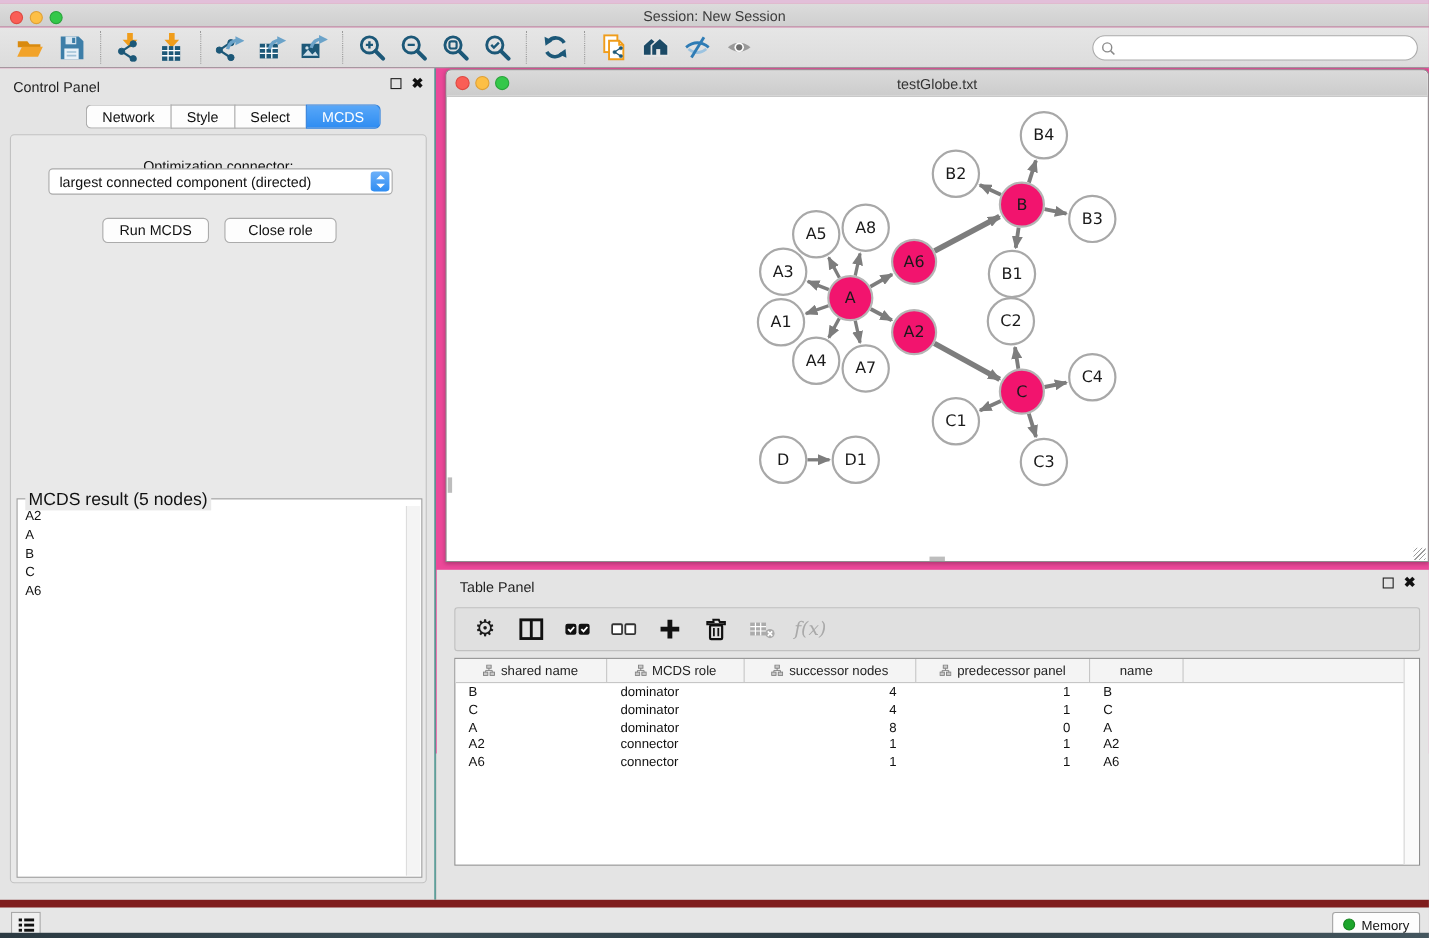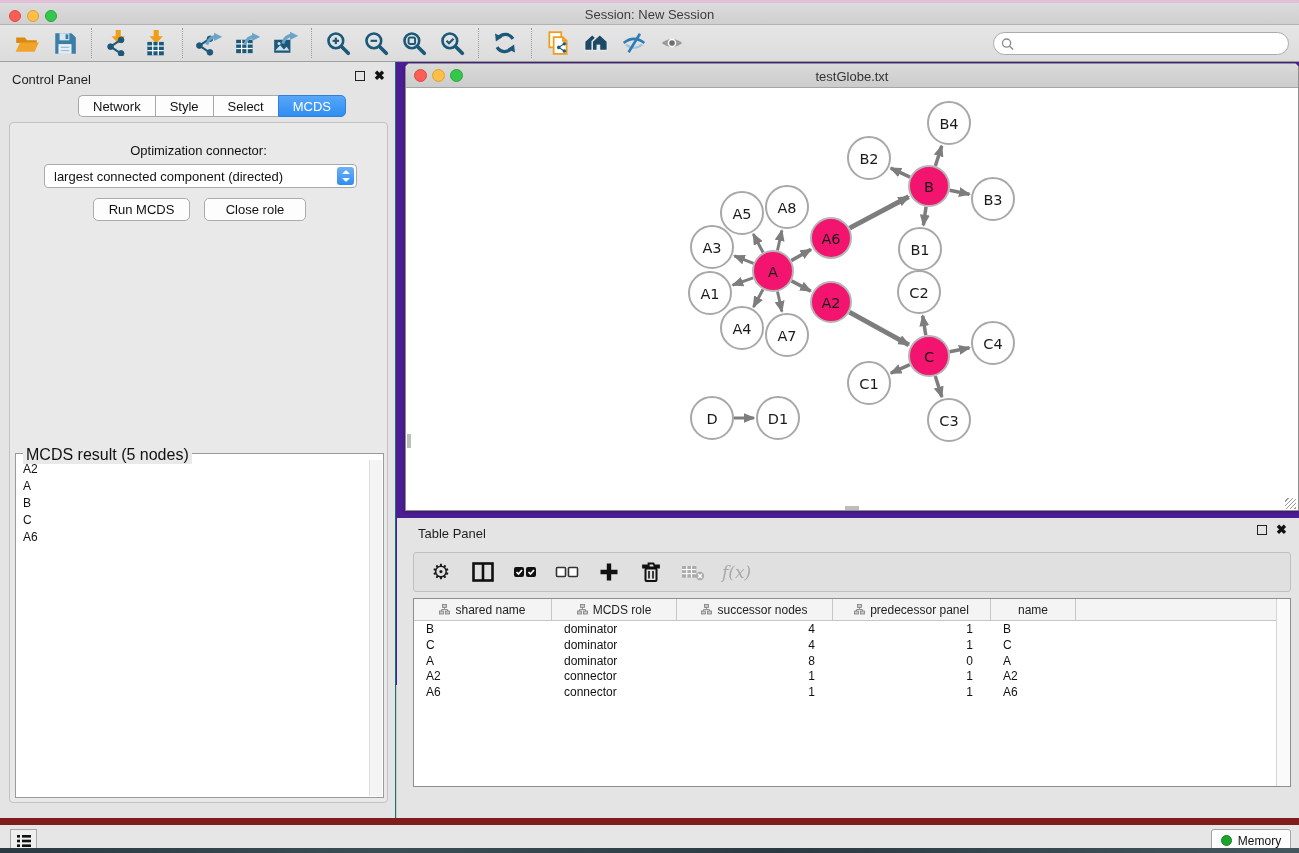--- a/index.html
+++ b/index.html
@@ -1,18 +1,18 @@
 <!DOCTYPE html>
 <html><head>
 <meta charset="utf-8">
 <style>
   * { margin:0; padding:0; box-sizing:border-box; }
   html,body { width:1299px; height:853px; }
   body { font-family:"Liberation Sans", sans-serif; background:#cccccc; overflow:hidden; }
-  .app { position:absolute; left:0; top:0; width:1299px; height:685px; background:#4c1d95; }
+  .app { position:absolute; left:0; top:0; width:1299px; height:685px; background:#ec4899; }
 
   
   .desktop-strip-top { position:absolute; left:0; top:0; width:100%; height:3px; background:#e2bfd9; }
   .titlebar { position:absolute; left:0; top:3px; width:100%; height:22px;
     background:linear-gradient(#dcdcdc,#cfcfcf); border-bottom:1px solid #b2b2b2; }
   .titlebar .title { position:absolute; left:0; right:0; top:4px; text-align:center;
     font-size:13px; color:#3c3c3c; }
   .tl { position:absolute; top:7px; width:12px; height:12px; border-radius:50%; }
   .tl.red    { left:9px;  background:#fa5e56; border:1px solid #dd4a42; }
   .tl.yellow { left:27px; background:#fdbf45; border:1px solid #dfa037; }
@@ -41,21 +41,21 @@
   .cp-tabs { position:absolute; left:78px; top:33px; display:flex; z-index:2; }
   .cp-tab { height:22px; padding:0 14px; background:#fdfdfd; border:1px solid #a8a8a8;
     border-right:none; font-size:13px; line-height:21px; color:#111; cursor:pointer; }
   .cp-tab:first-child { border-top-left-radius:5px; border-bottom-left-radius:5px; }
   .cp-tab:last-child { border-right:1px solid #a8a8a8; border-top-right-radius:5px; border-bottom-right-radius:5px; }
   .cp-tab.active { background:linear-gradient(#58a7f8,#2f8df2); color:#fff; border-color:#2f80dd; }
 
   .cp-content { position:absolute; left:9px; top:60px; width:379px; height:681px;
     background:#e9e9e9; border:1px solid #c2c2c2; border-radius:4px; }
   .opt-label { position:absolute; left:0; width:100%; top:20px; text-align:center; font-size:13px; color:#111; }
-  .combo { position:absolute; left:34px; top:41px; width:313px; height:24px; background:#fff;
+  .combo { position:absolute; left:34px; top:30px; width:313px; height:24px; background:#fff;
     border:1px solid #a9a9a9; border-radius:4px; cursor:pointer; }
   .combo .val { position:absolute; left:9px; top:4px; font-size:13px; color:#111; white-space:nowrap; }
   .combo .stepper { position:absolute; right:2px; top:2px; width:17px; height:18px; border-radius:3px;
     background:linear-gradient(#6cb0f9,#2f8df2); }
   .combo .stepper .up, .combo .stepper .dn { position:absolute; left:4.5px; width:0; height:0;
     border-left:4px solid transparent; border-right:4px solid transparent; }
   .combo .stepper .up { top:3px; border-bottom:4px solid #fff; }
   .combo .stepper .dn { bottom:3px; border-top:4px solid #fff; }
   .cp-button { position:absolute; top:75px; height:23px; background:#fdfdfd; border:1px solid #ababab;
     border-radius:5px; font-size:13px; color:#111; text-align:center; line-height:21px; cursor:pointer; }

